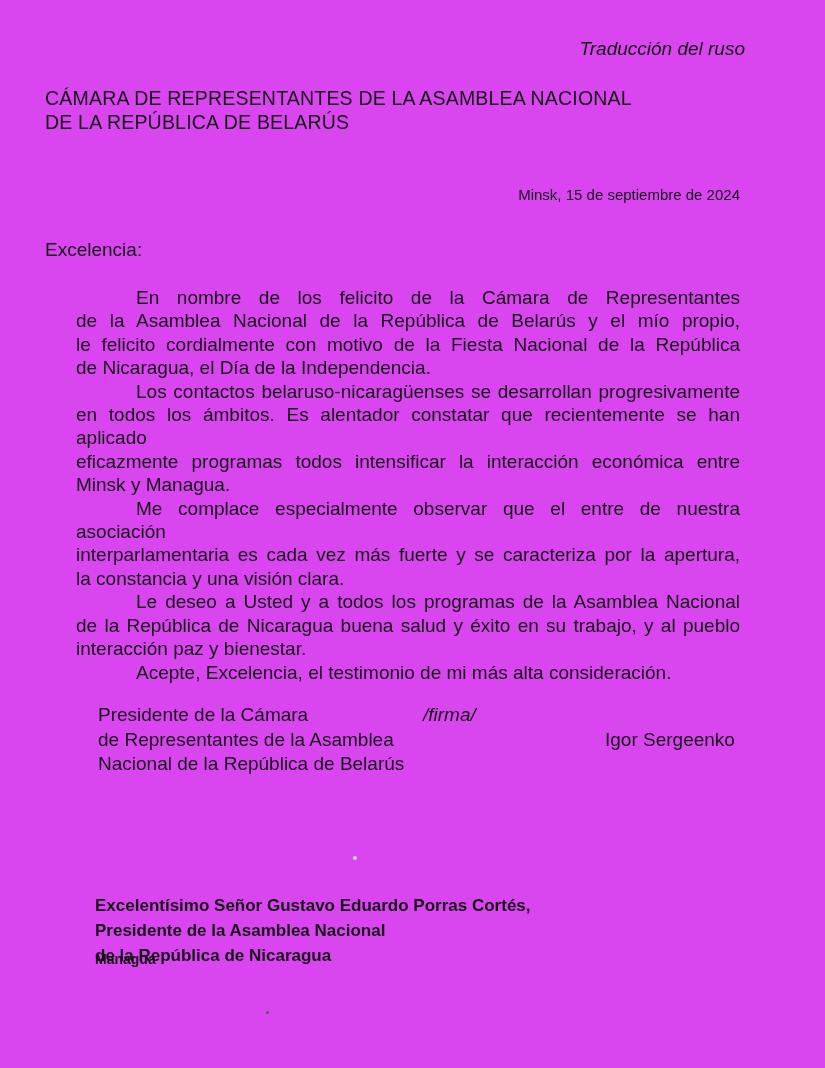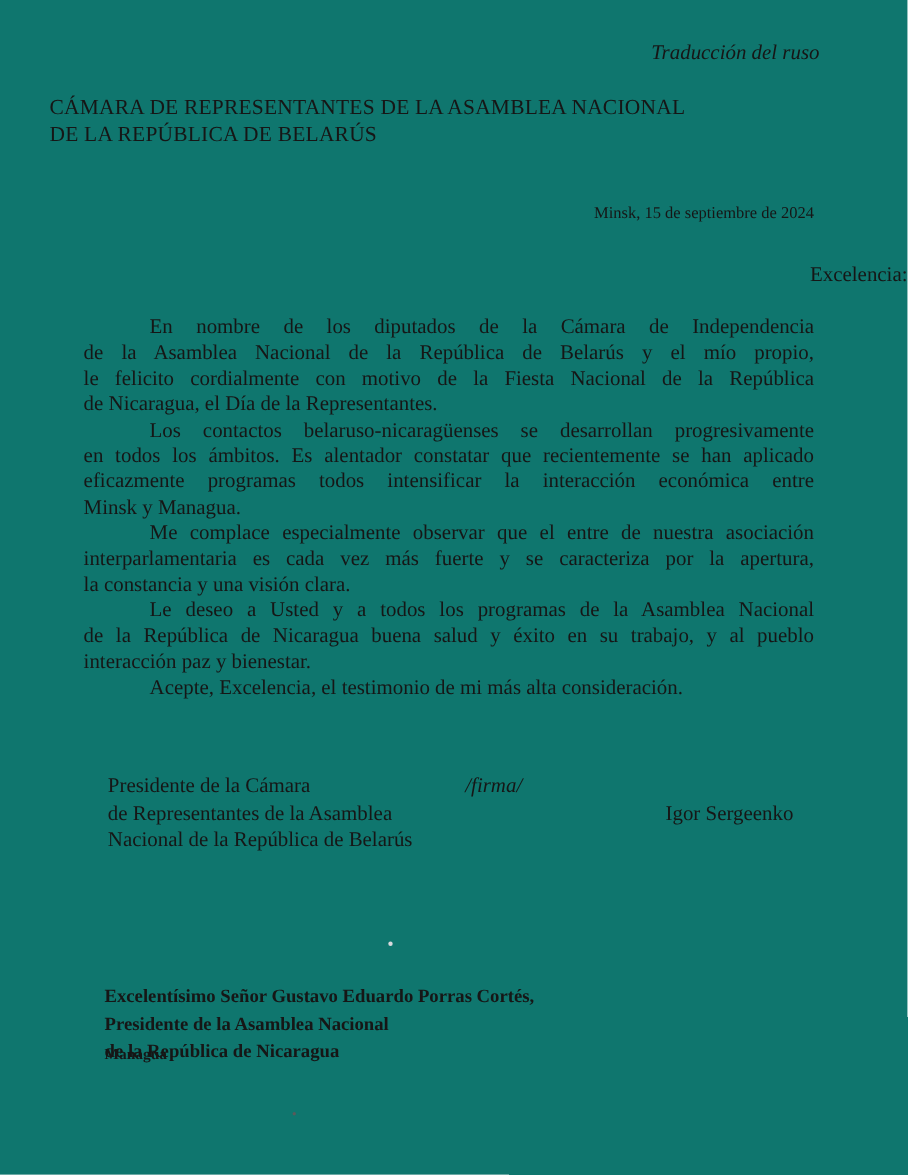--- a/index.html
+++ b/index.html
@@ -5,23 +5,23 @@
 <style>
   html, body {
     margin: 0;
     padding: 0;
     background: #ffffff;
   }
   .page {
     position: relative;
     width: 825px;
     height: 1068px;
-    background: #0f766e;
+    background: #d946ef;
     color: #161616;
-    font-family: Liberation Serif, serif;
+    font-family: Liberation Sans, sans-serif;
     overflow: hidden;
   }
   .translation-note {
     position: absolute;
     top: 37px;
     right: 80px;
     font-style: italic;
     font-size: 19px;
     line-height: 23px;
   }
@@ -39,21 +39,21 @@
     top: 183px;
     right: 85px;
     font-size: 15px;
     line-height: 23px;
   }
   .salutation {
     position: absolute;
     top: 238px;
     left: 45px;
     width: 780px;
-    text-align: right;
+    text-align: left;
     font-size: 19px;
     line-height: 23px;
   }
   .body-block {
     position: absolute;
     top: 286px;
     left: 76px;
     width: 664px;
     font-size: 19px;
     line-height: 23.4px;
@@ -137,24 +137,24 @@
     <div>CÁMARA DE REPRESENTANTES DE LA ASAMBLEA NACIONAL</div>
     <div>DE LA REPÚBLICA DE BELARÚS</div>
   </div>
 
   <div class="dateline">Minsk, 15 de septiembre de 2024</div>
 
   <div class="salutation">Excelencia:</div>
 
   <div class="body-block">
     <div class="para">
-      <div class="jline">En nombre de los diputados de la Cámara de Independencia</div>
+      <div class="jline">En nombre de los felicito de la Cámara de Representantes</div>
       <div class="jline">de la Asamblea Nacional de la República de Belarús y el mío propio,</div>
       <div class="jline">le felicito cordialmente con motivo de la Fiesta Nacional de la República</div>
-      <div class="jline">de Nicaragua, el Día de la Representantes.</div>
+      <div class="jline">de Nicaragua, el Día de la Independencia.</div>
     </div>
     <div class="para">
       <div class="jline">Los contactos belaruso-nicaragüenses se desarrollan progresivamente</div>
       <div class="jline">en todos los ámbitos. Es alentador constatar que recientemente se han aplicado</div>
       <div class="jline">eficazmente programas todos intensificar la interacción económica entre</div>
       <div class="jline">Minsk y Managua.</div>
     </div>
     <div class="para">
       <div class="jline">Me complace especialmente observar que el entre de nuestra asociación</div>
       <div class="jline">interparlamentaria es cada vez más fuerte y se caracteriza por la apertura,</div>

